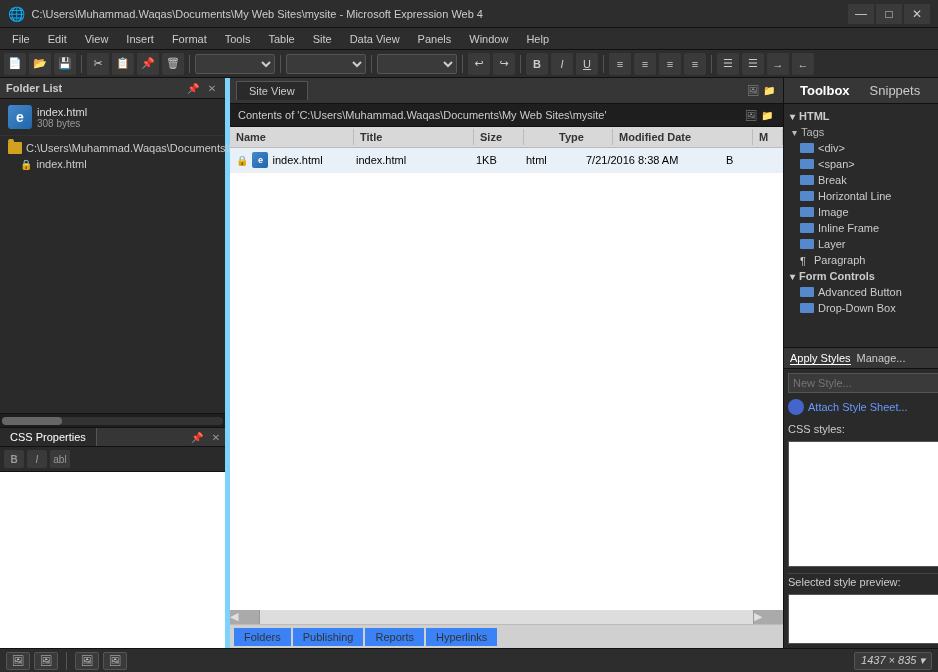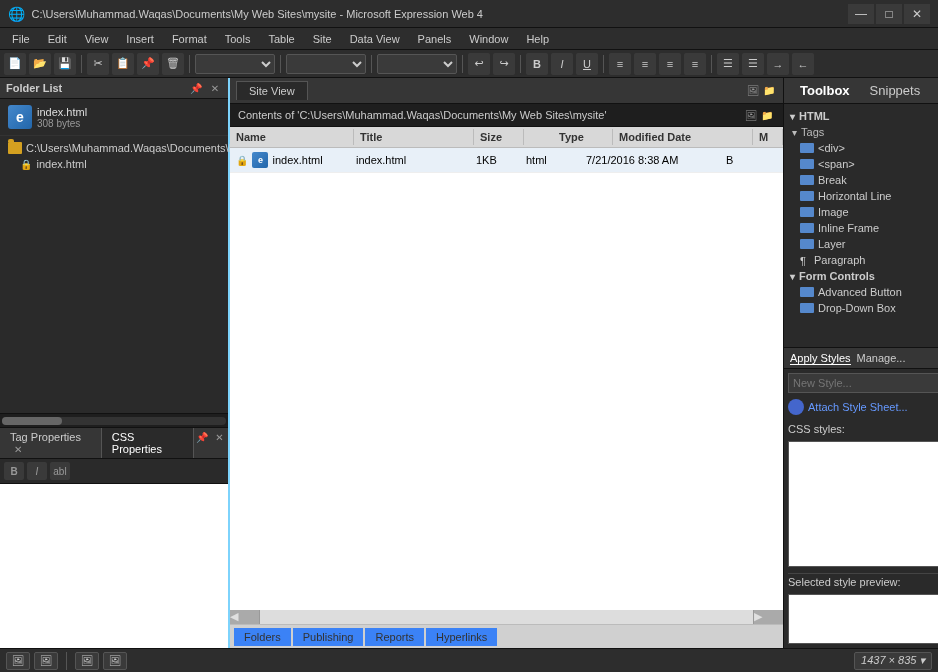--- a/index.html
+++ b/index.html
@@ -107,21 +107,21 @@
     #main-area {
       display: flex;
       height: calc(672px - 28px - 22px - 28px - 24px);
     }
 
     
     #left-panel {
       display: flex;
       flex-direction: column;
       width: 230px;
-      border-right: 2px solid #7dd3fc;
+      border-right: 5px solid #7dd3fc;
     }
 
     
     #folder-list {
       background: #2a2a2a;
       flex: 1;
       border-bottom: 1px solid #111;
       display: flex;
       flex-direction: column;
     }
@@ -741,21 +741,20 @@
       <div style="flex:1;"></div>
       <div class="scroll-area">
         <div class="scroll-track">
           <div class="scroll-thumb"></div>
         </div>
       </div>
     </div>
 
     <div id="bottom-left-panel">
       <div class="panel-tabs">
-        <span class="panel-tab">Tag Properties <span class="panel-tab-close">✕</span></span>
         <span class="panel-tab active">CSS Properties</span>
         <div style="flex:1;"></div>
         <button class="panel-small-btn" style="margin:2px;">📌</button>
         <button class="panel-small-btn" style="margin:2px;">✕</button>
       </div>
       <div class="panel-toolbar">
         <button class="panel-tb-btn" style="font-weight:bold;">B</button>
         <button class="panel-tb-btn" style="font-style:italic;">I</button>
         <button class="panel-tb-btn">abl</button>
       </div>

